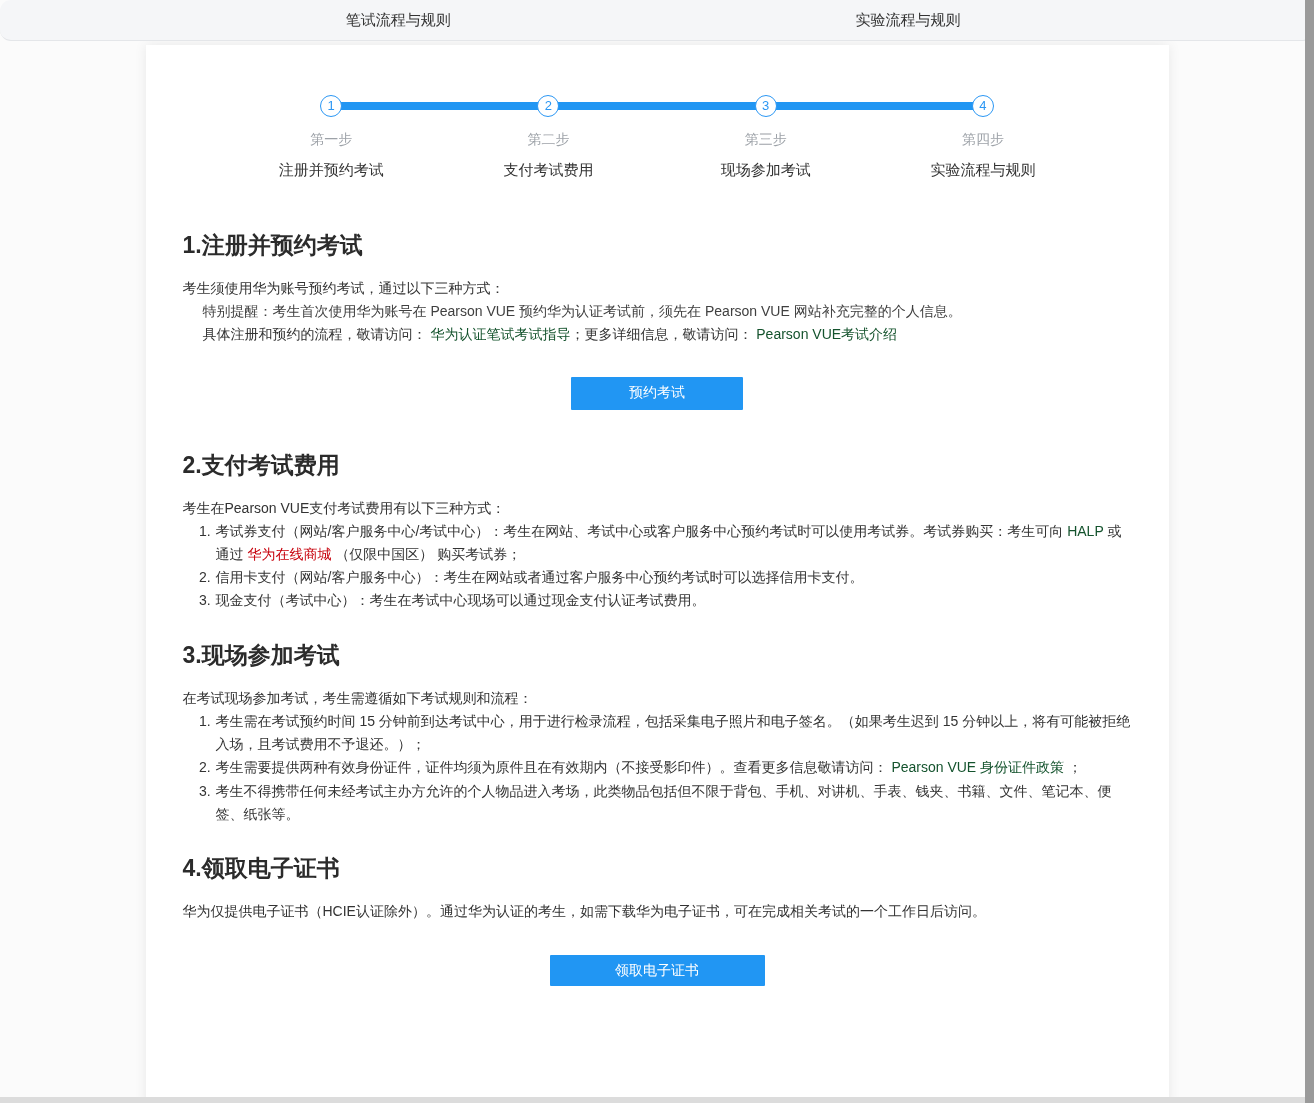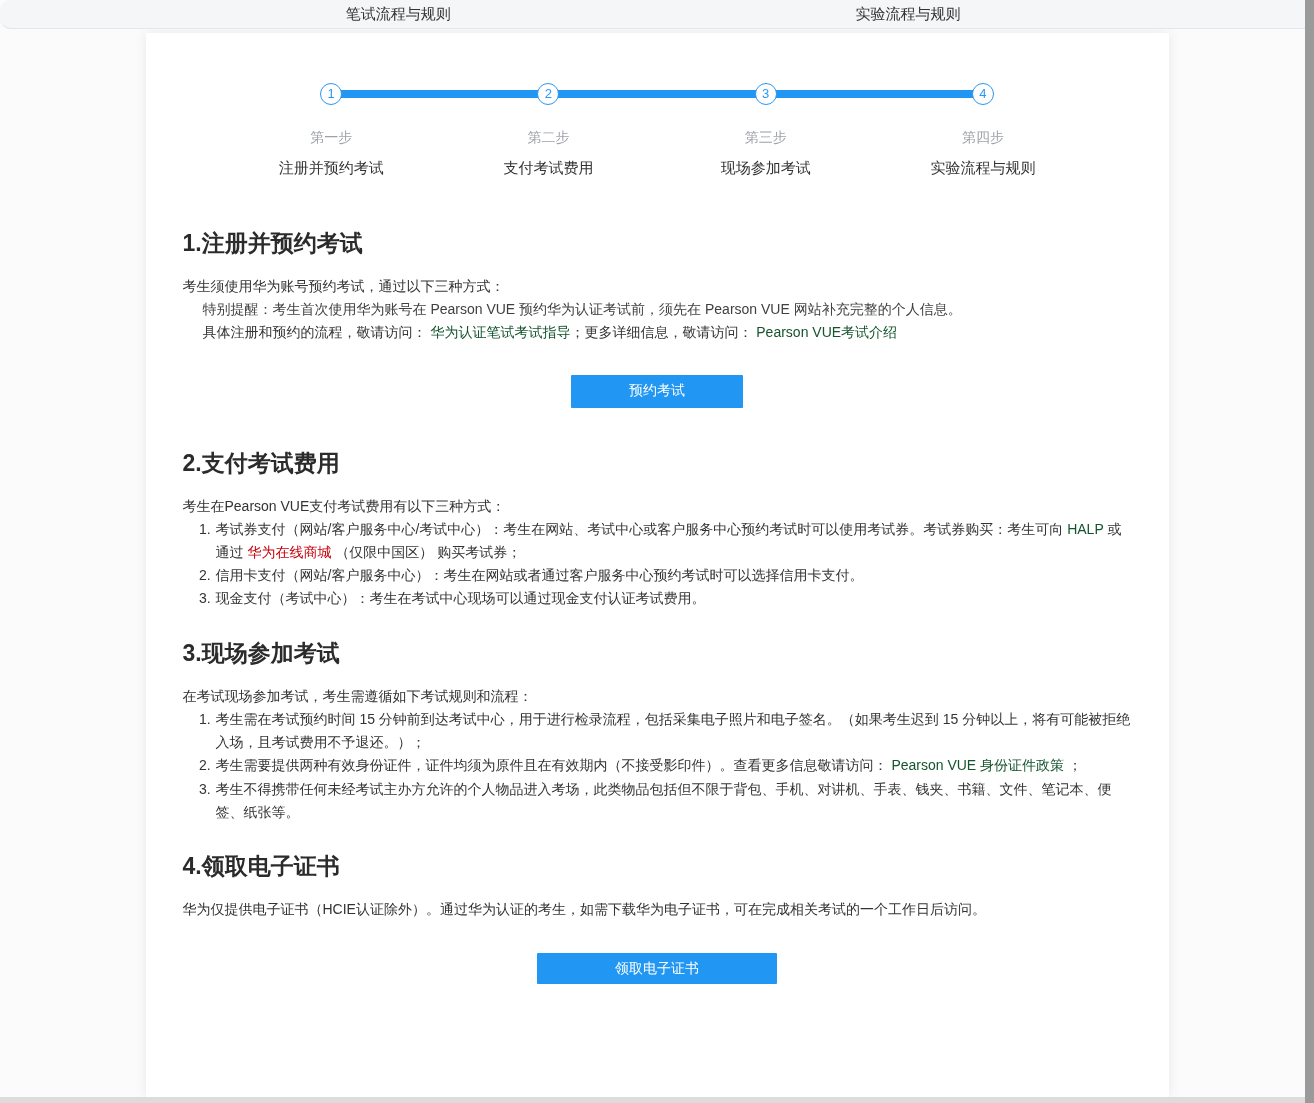--- a/index.html
+++ b/index.html
@@ -6,21 +6,21 @@
   html,body { width:1314px; height:1103px; }
   body {
     font-family: "Liberation Sans", "DejaVu Sans", sans-serif;
     background:#fbfbfb;
     color:#333;
   }
   .page { position:relative; width:1314px; height:1103px; overflow:hidden; background:#fbfbfb; }
 
   
   .topbar {
-    position:relative; height:29px;
+    position:relative; height:41px;
     background:#f5f6f8; border-bottom:1px solid #e4e6e9;border-radius:11px;
   }
   .topbar .tab {
     position:absolute; top:50%; transform:translate(-50%,-50%);
     font-size:15px; color:#333; cursor:pointer; white-space:nowrap;
     background:none; border:none; font-family:inherit;
   }
   .tab-written { left:30.3%; color:#c7000b; }
   .tab-lab { left:69.1%; }
 
@@ -39,21 +39,21 @@
     background:#2196f3; border-radius:4px;
   }
   .steps-row { display:flex; }
   .step-col { flex:1; display:flex; flex-direction:column; align-items:center; }
   .step-circle {
     position:relative; z-index:1;
     width:22px; height:22px; border-radius:50%;
     background:#fff; border:1px solid #2b97f4;
     color:#2b97f4; font-size:13px; line-height:20px; text-align:center;
   }
-  .step-label { margin-top:24px; font-size:14px; color:#9da2a8; }
+  .step-label { margin-top:14px; font-size:14px; color:#9da2a8; }
   .step-name  { margin-top:12px; font-size:15px; color:#333;text-align:right; }
 
   
   .section h2 { font-size:23px; font-weight:bold; color:#2b2b2b; }
   .section .intro { font-size:14px; line-height:23px; margin-top:16px; }
   .section ol { margin:0; padding-left:32px; font-size:14px; line-height:23.3px; }
   .section li { padding-left:1px; }
   .sec1 { margin-top:50px; }
   .sec-gap { margin-top:27px; }
   .after-btn { margin-top:40px; }
@@ -64,21 +64,21 @@
   a.link-blue { color:#2a72de; text-decoration:underline; cursor:pointer; }
   a.link-red  { color:#14532d; cursor:pointer; }
   a.link-red-plain { color:#c7000b; text-decoration:none; cursor:pointer; }
 
   .btn {
     display:block; margin:30px auto 0;
     background:#2196f3; color:#fff; border:none; cursor:pointer;
     font-size:14px; font-family:Liberation Mono, monospace; border-radius:1px;
   }
   .btn-book { width:172px; height:33px; }
-  .btn-cert { width:240px; height:31px; margin-top:32px; }
+  .btn-cert { width:215px; height:31px; margin-top:32px; }
 
   
   .bottom-strip {
     position:absolute; left:0; right:0; bottom:0; height:6px;
     background:#dcdcdc;
   }
   .scrollbar {
     position:absolute; top:0; right:0; width:9px; height:1103px;
     background:#9a9a9a; z-index:5;
   }

